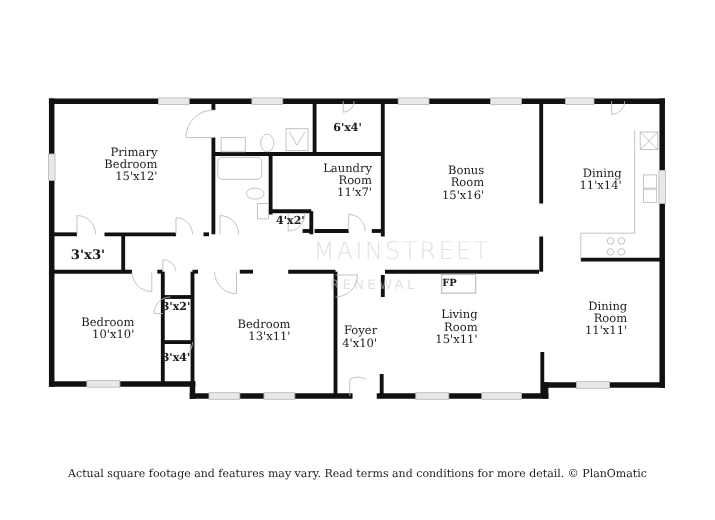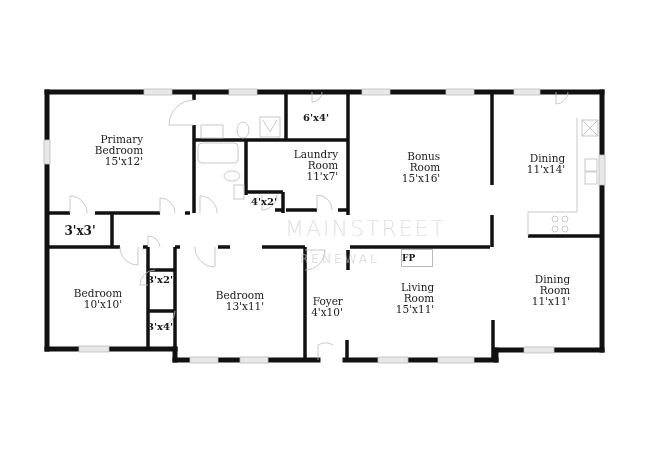--- a/index.html
+++ b/index.html
@@ -194,13 +194,14 @@
 
 <div class="room-label" style="left:551px; top:290px;">
   <span class="dim">Dining</span>
   <span class="dim">Room</span>
   <span class="dim">11'x11'</span>
 </div>
 
 <div class="fp">FP</div>
 
 <div class="disclaimer">
+  <div>Actual square footage and features may vary. Read terms and conditions for more detail. © PlanOmatic</div>
 </div>
 
 </body></html>

